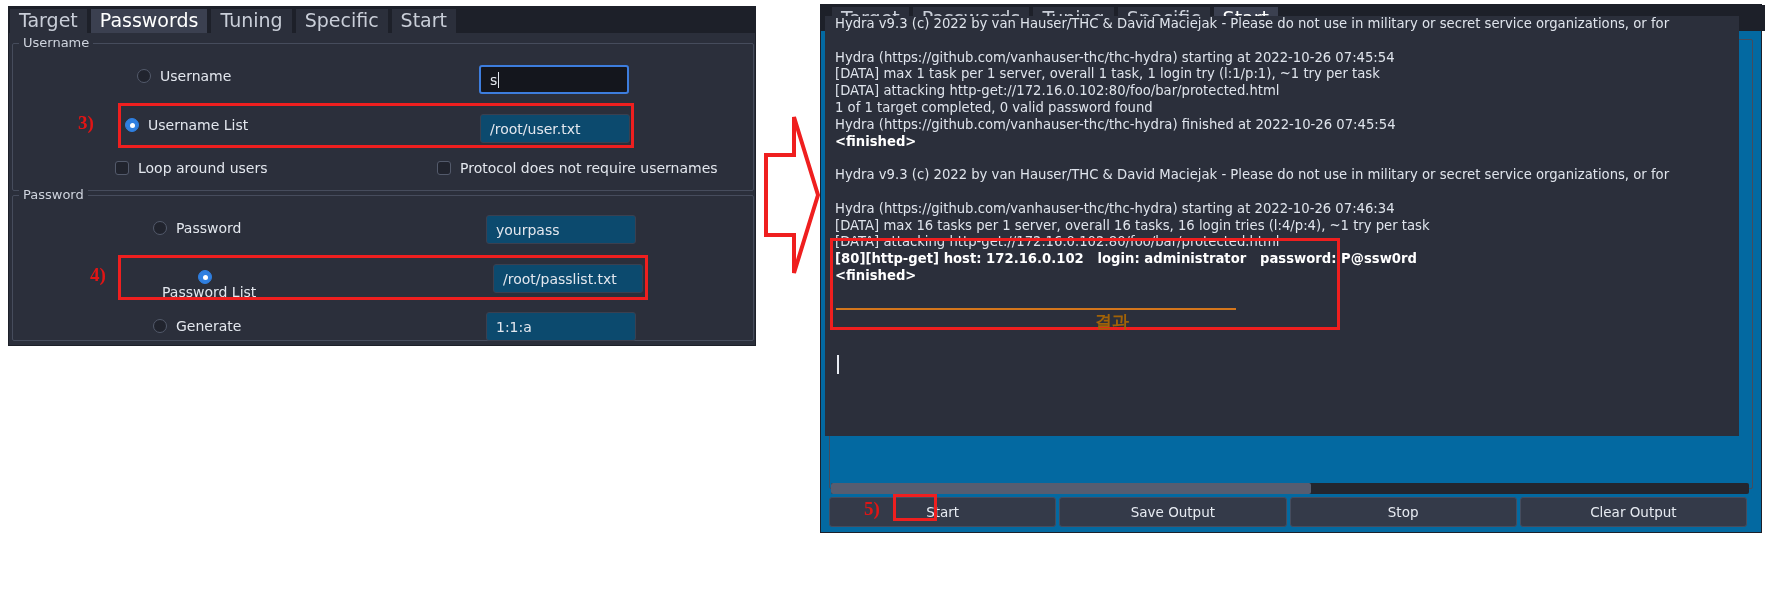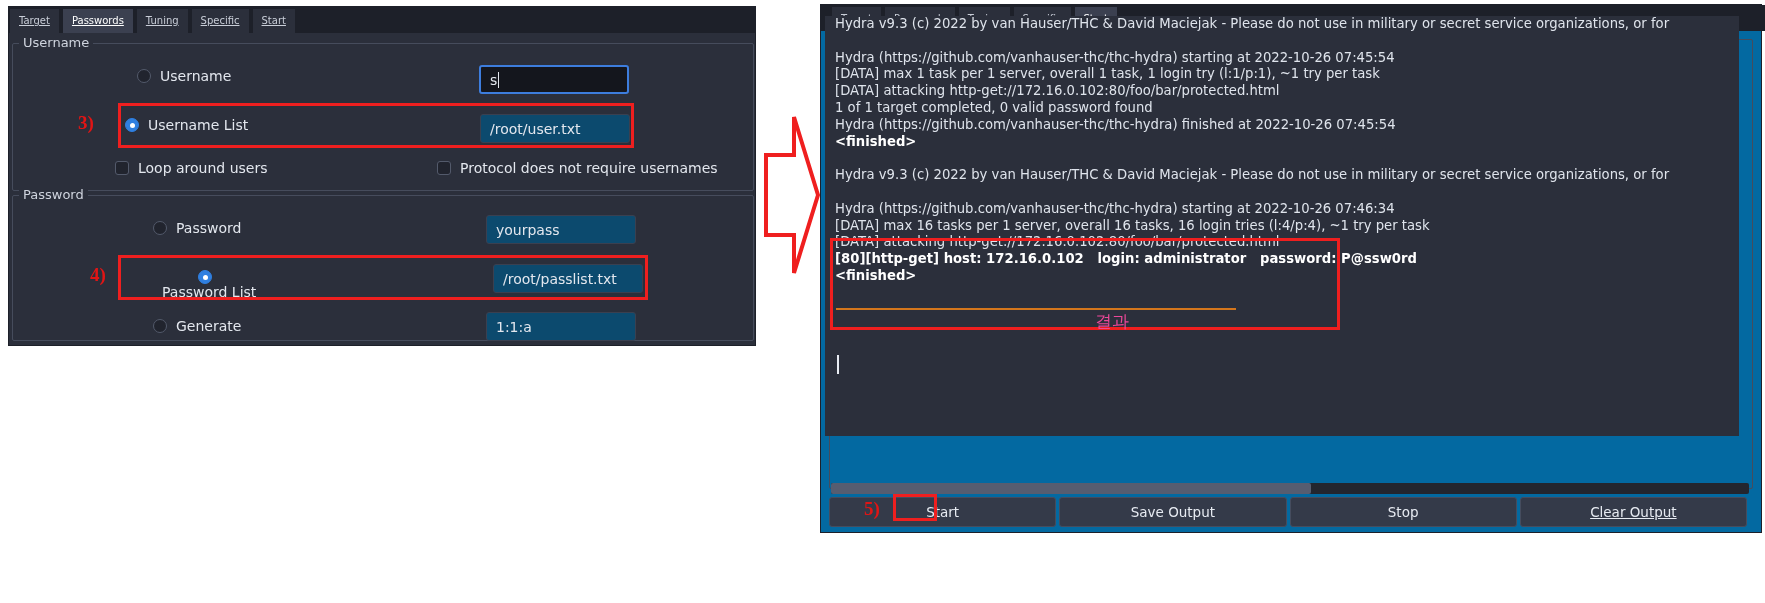--- a/index.html
+++ b/index.html
@@ -3,23 +3,23 @@
 <meta charset="utf-8">
 <style>
   html,body{margin:0;padding:0;background:#ffffff;}
   body{width:1765px;height:603px;position:relative;overflow:hidden;
        font-family:"DejaVu Sans","Liberation Sans",sans-serif;}
 
   
   .panel{position:absolute;background:#2b2f3b;}
   .tabbar{position:absolute;left:0;top:0;height:26px;width:100%;
           background:#1d2029;display:flex;align-items:flex-end;}
-  .tab{font-size:10px;color:#c9ced8;padding:4px 9px 5px 9px;
+  .tab{font-size:19px;color:#c9ced8;padding:4px 9px 5px 9px;
        background:#2b2f3b;margin-right:2px;line-height:15px;
-       border:1px solid #1d2029;border-bottom:none;white-space:nowrap;text-decoration:underline;}
+       border:1px solid #1d2029;border-bottom:none;white-space:nowrap;}
   .tab.active{background:#3b4050;color:#ffffff;}
 
   
   #left-panel{left:8px;top:6px;width:746px;height:338px;background:#2b2f3b;
               border:1px solid #1d2029;}
   #left-tabbar{background:#1d2029;}
   .group{position:absolute;border:1px solid #464c5c;border-radius:2px;}
   .group-title{position:absolute;top:-9px;left:6px;background:#2b2f3b;
                padding:0 4px;font-size:13px;color:#cfd4de;}
 
@@ -58,28 +58,28 @@
 
   #hscroll{position:absolute;left:10px;top:478px;width:918px;height:11px;
            background:#23262f;border-radius:2px;}
   #hscroll-thumb{position:absolute;left:0;top:0;width:480px;height:11px;
                  background:#565d70;border-radius:2px;}
 
   #btnbar{position:absolute;left:8px;top:492px;width:922px;height:30px;display:flex;}
   .abtn{flex:1;margin-right:3px;background:#343a49;border:1px solid #454c5e;
         border-radius:3px;color:#e7ebf2;font-size:13.5px;
         display:flex;align-items:center;justify-content:center;}
-  .abtn:last-child{margin-right:4px;text-decoration:underline;}
+  .abtn:last-child{margin-right:4px;}
 
   
   .annbox{position:absolute;border:3px solid #ef1f1f;box-sizing:border-box;}
   .annnum{position:absolute;color:#e01515;font-weight:bold;font-size:19px;
           font-family:"Liberation Serif",serif;}
   #arrow{position:absolute;left:760px;top:95px;width:60px;height:200px;}
-  #kr{position:absolute;left:1095px;top:310px;color:#ec4899;font-weight:normal;
+  #kr{position:absolute;left:1095px;top:310px;color:#a16207;font-weight:bold;
       font-size:17px;}
   #hit-underline{position:absolute;left:836px;top:308px;width:400px;height:2px;
                  background:#d4761c;}
   .whitegap{position:absolute;background:#ffffff;}
 </style>
 </head>
 <body>
 
 <div class="whitegap" style="left:0;top:345px;width:760px;height:258px;"></div>
 <div class="whitegap" style="left:754px;top:0;width:66px;height:603px;"></div>

